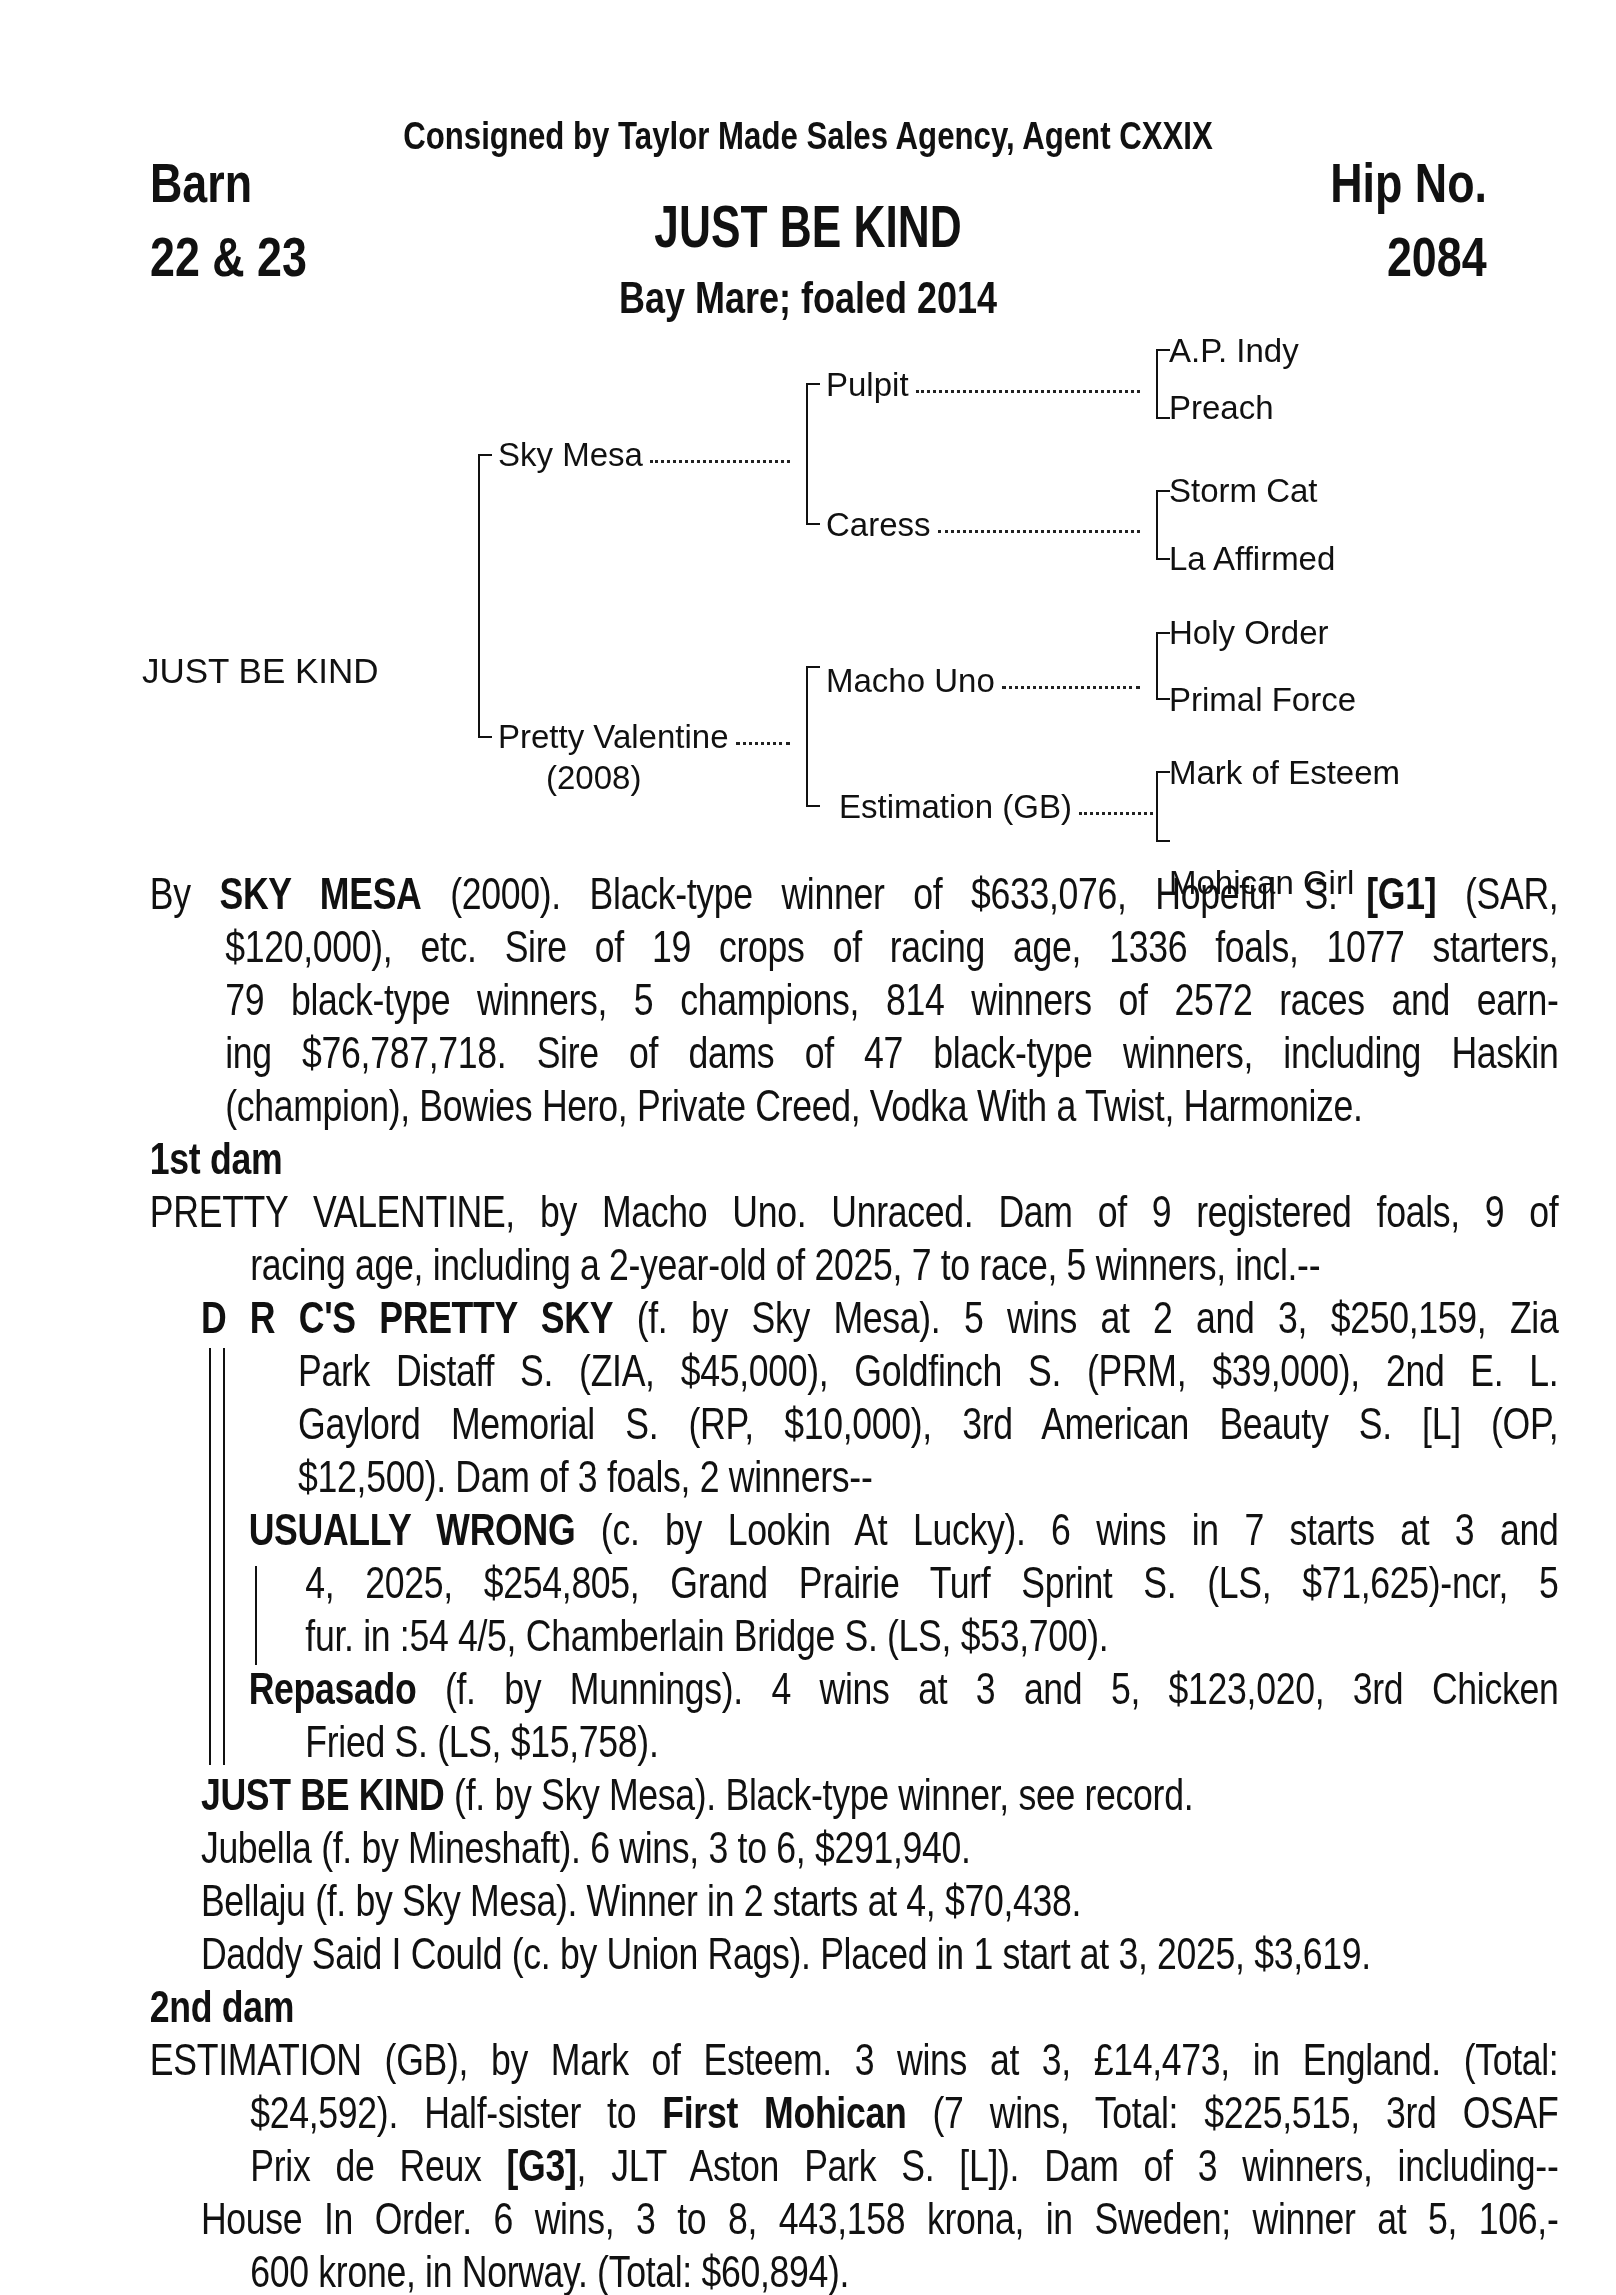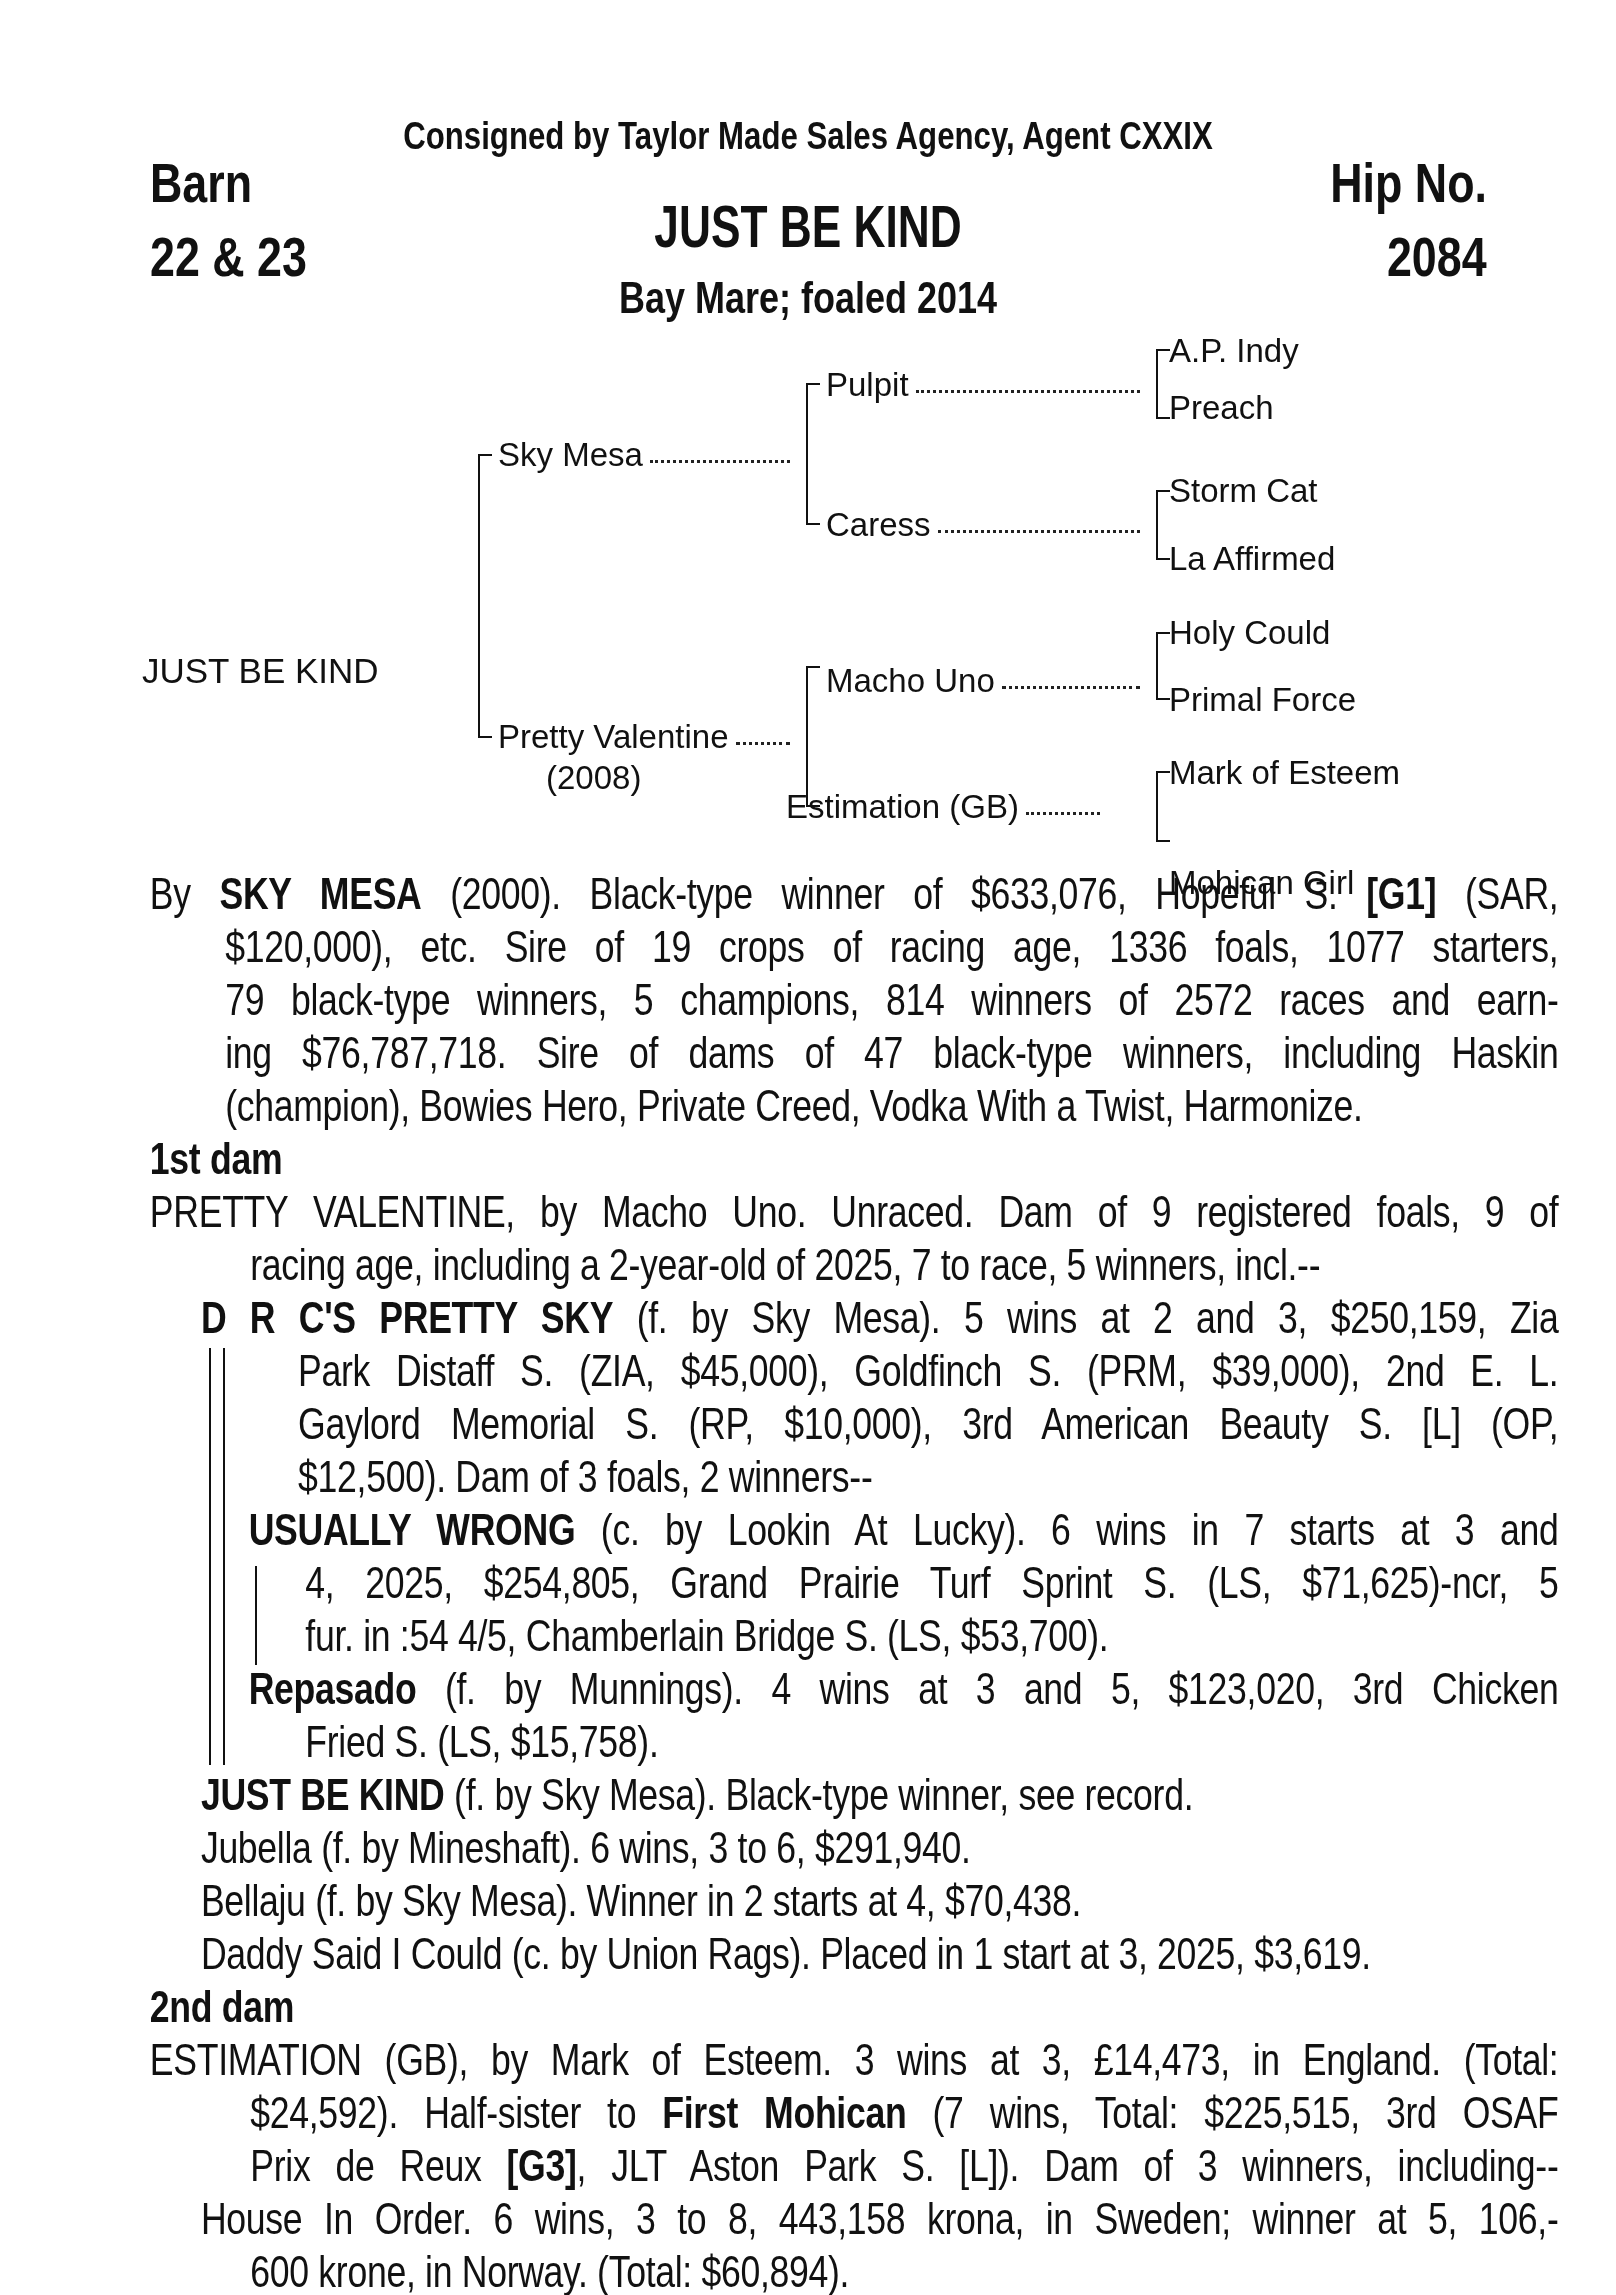--- a/index.html
+++ b/index.html
@@ -71,38 +71,38 @@
       <span class="ldr"></span>
     </div>
     <div class="crow" style="left: 826px; top: 504px; width: 319px;">
       <span>Caress</span>
       <span class="ldr"></span>
     </div>
     <div class="crow" style="left: 826px; top: 660px; width: 319px;">
       <span>Macho Uno</span>
       <span class="ldr"></span>
     </div>
-    <div class="crow" style="left: 786px; top: 786px; width: 319px; justify-content: center;">
+    <div class="crow" style="left: 839px; top: 786px; width: 319px; justify-content: center;">
       <span>Estimation (GB)</span>
       <span class="ldr"></span>
     </div>
     <div class="crow" style="left: 1169px; top: 330px;">
       <span>A.P. Indy</span>
     </div>
     <div class="crow" style="left: 1169px; top: 387px;">
       <span>Preach</span>
     </div>
     <div class="crow" style="left: 1169px; top: 470px;">
       <span>Storm Cat</span>
     </div>
     <div class="crow" style="left: 1169px; top: 538px; justify-content: flex-end;">
       <span>La Affirmed</span>
     </div>
     <div class="crow" style="left: 1169px; top: 612px;">
-      <span>Holy Could</span>
+      <span>Holy Order</span>
     </div>
     <div class="crow" style="left: 1169px; top: 679px; align-items: center;">
       <span>Primal Force</span>
     </div>
     <div class="crow" style="left: 1169px; top: 752px;">
       <span>Mark of Esteem</span>
     </div>
     <div class="crow" style="left: 1169px; top: 862px;">
       <span>Mohican Girl</span>
     </div>

